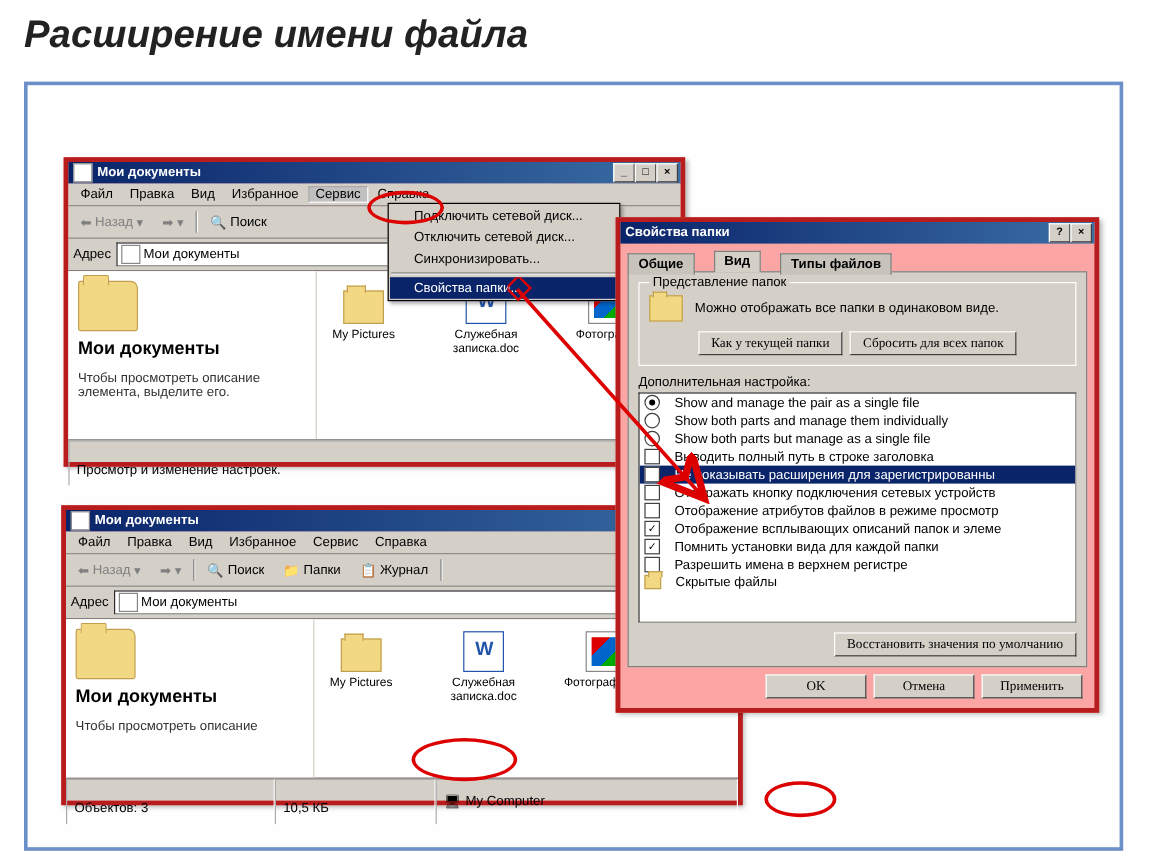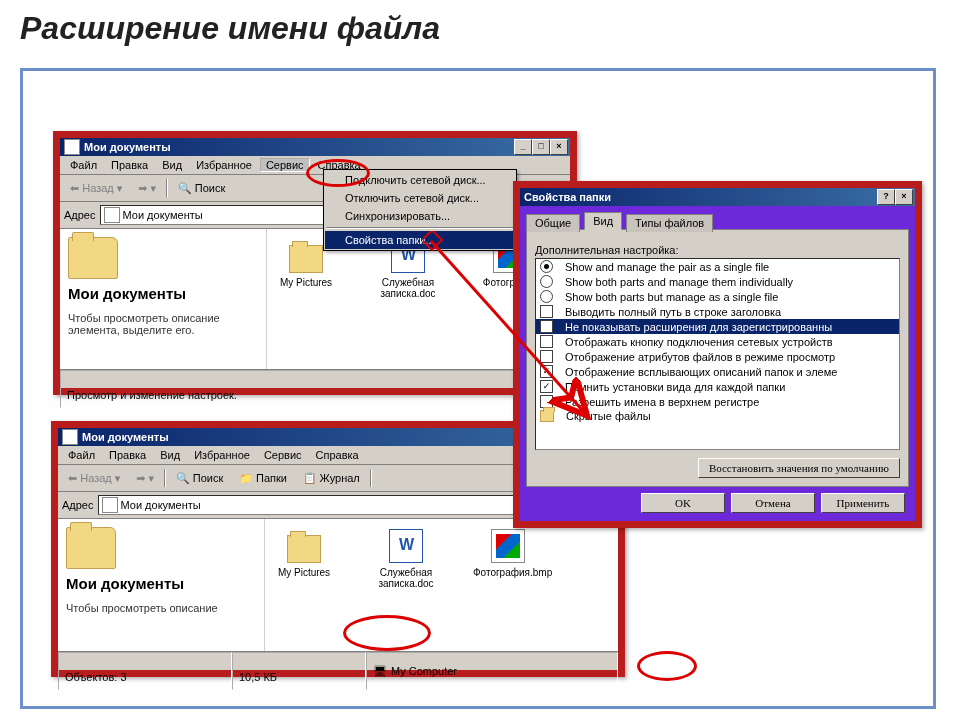--- a/index.html
+++ b/index.html
@@ -26,22 +26,22 @@
     left: 20px;
     top: 68px;
     width: 910px;
     height: 635px;
     border: 3px solid #6a8fc9;
     background: #fefefe;
   }
   
   .win {
     position: absolute;
-    background: #6d28d9;
-    border: 7px solid #b91c1c;
+    background: #fca5a5;
+    border: 4px solid #b91c1c;
     box-shadow: 2px 2px 4px rgba(0,0,0,0.3);
   }
   .titlebar {
     height: 18px;
     background: linear-gradient(to right, #0a246a, #3a6ea5);
     color: #fff;
     font-weight: bold;
     font-size: 11px;
     display: flex;
     align-items: center;
@@ -113,21 +113,21 @@
   
   .dropdown {
     position:absolute; background:#d4d0c8; border:1px solid #000;
     padding:1px; box-shadow:2px 2px 3px rgba(0,0,0,0.3);
   }
   .dropdown .ditem { padding:3px 14px 3px 20px; font-size:11px; white-space:nowrap;}
   .dropdown .ditem.sel { background:#0a246a; color:#fff; }
   .dropdown .dsep { height:1px; background:#808080; border-bottom:1px solid #fff; margin:2px 1px;}
   
   .dialog .body { padding:6px; }
-  .tabstrip { display:flex; margin-bottom:-1px; gap:4px;}
+  .tabstrip { display:flex; margin-bottom:-1px; gap:16px;font-weight:bold;}
   .tab { background:#d4d0c8; border:1px solid #808080; border-bottom:none; padding:2px 8px; font-size:11px; position:relative;}
   .tab.inactive { background:#c8c4bc; top:2px;}
   .tab.active { border-bottom:1px solid #d4d0c8; z-index:2;}
   .tabpanel { border:1px solid #808080; background:#d4d0c8; padding:8px; }
   .groupbox { border:1px groove #fff; padding:10px 8px 8px; margin-bottom:8px; position:relative;}
   .groupbox .gtitle { position:absolute; top:-7px; left:8px; background:#d4d0c8; padding:0 3px; font-size:11px;}
   .btn3d {
     background:#d4d0c8; border:1px solid #fff; border-right-color:#404040; border-bottom-color:#404040;
     padding:3px 10px; font-size:11px; font-family:Tahoma; display:inline-block;
   }
@@ -298,20 +298,31 @@
         <span class="winbtn">×</span>
       </span>
     </div>
     <div class="body">
       <div class="tabstrip" id="tabs">
           <span class="tab inactive">Общие</span>
           <span class="tab active">Вид</span>
           <span class="tab inactive">Типы файлов</span>
         </div>
       <div class="tabpanel">
+        <div class="groupbox">
+          <span class="gtitle">Представление папок</span>
+          <div style="display:flex; gap:10px; align-items:center;">
+            <span class="foldericon"></span>
+            <span style="flex:1">Можно отображать все папки в одинаковом виде.</span>
+          </div>
+          <div style="margin-top:8px; display:flex; gap:6px; justify-content:center;">
+            <span class="btn3d">Как у текущей папки</span>
+            <span class="btn3d">Сбросить для всех папок</span>
+          </div>
+        </div>
         <div style="margin:6px 0 2px;">Дополнительная настройка:</div>
         <div class="listbox" id="listbox">
             <div class="listrow">
               <span class="rad on"></span>
               <span>Show and manage the pair as a single file</span>
             </div>
             <div class="listrow">
               <span class="rad"></span>
               <span>Show both parts and manage them individually</span>
             </div>

